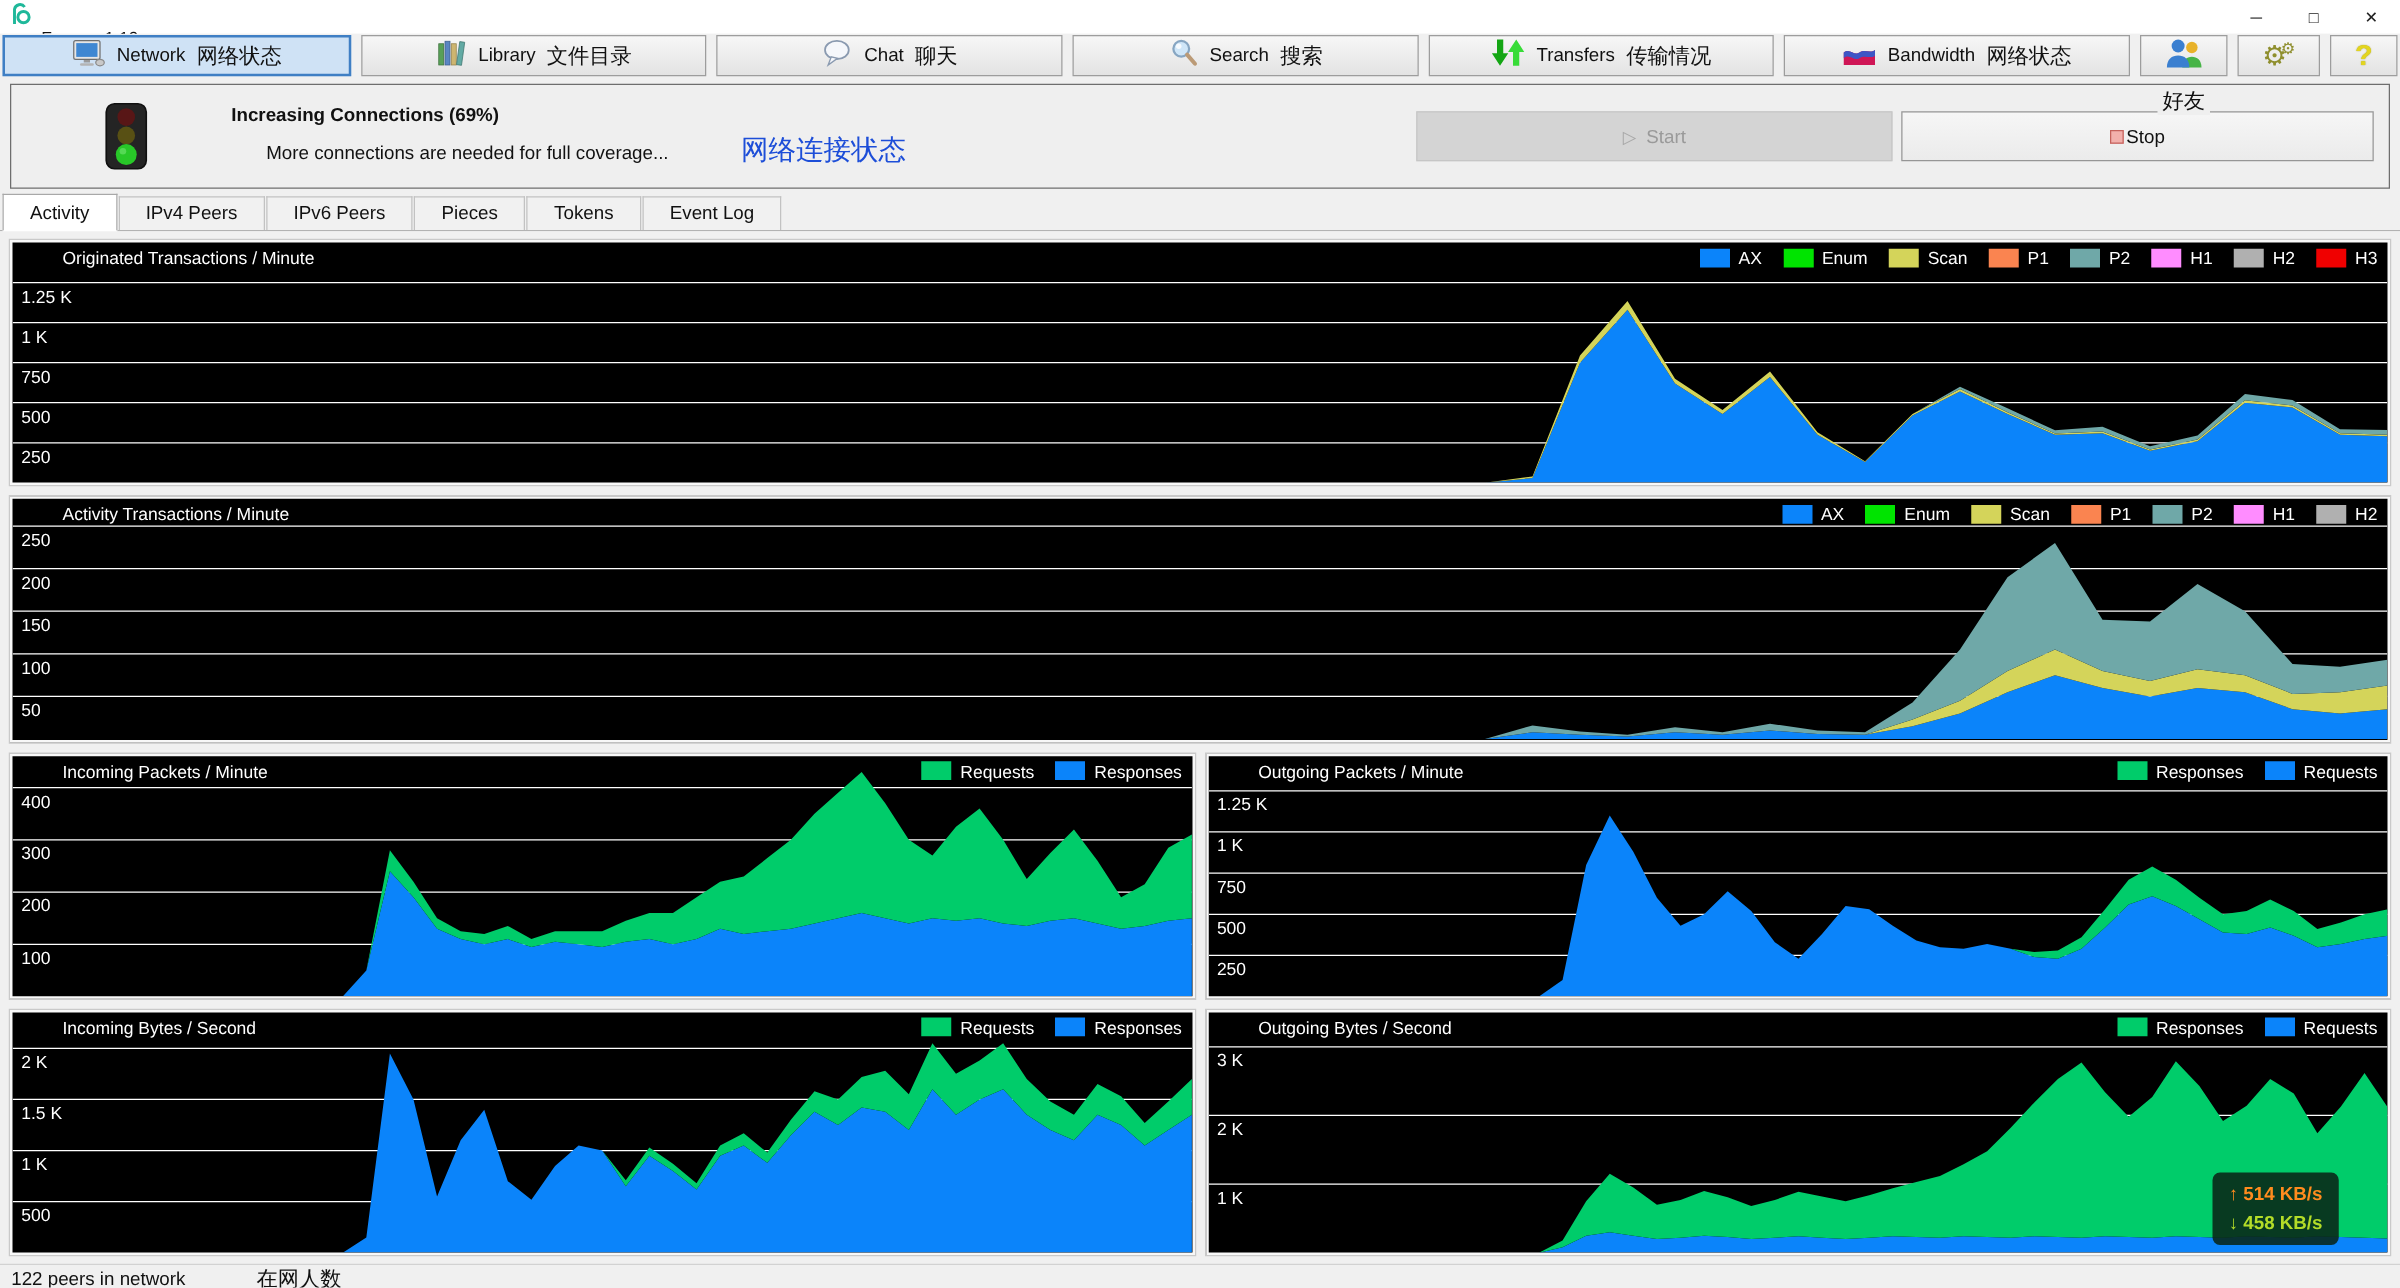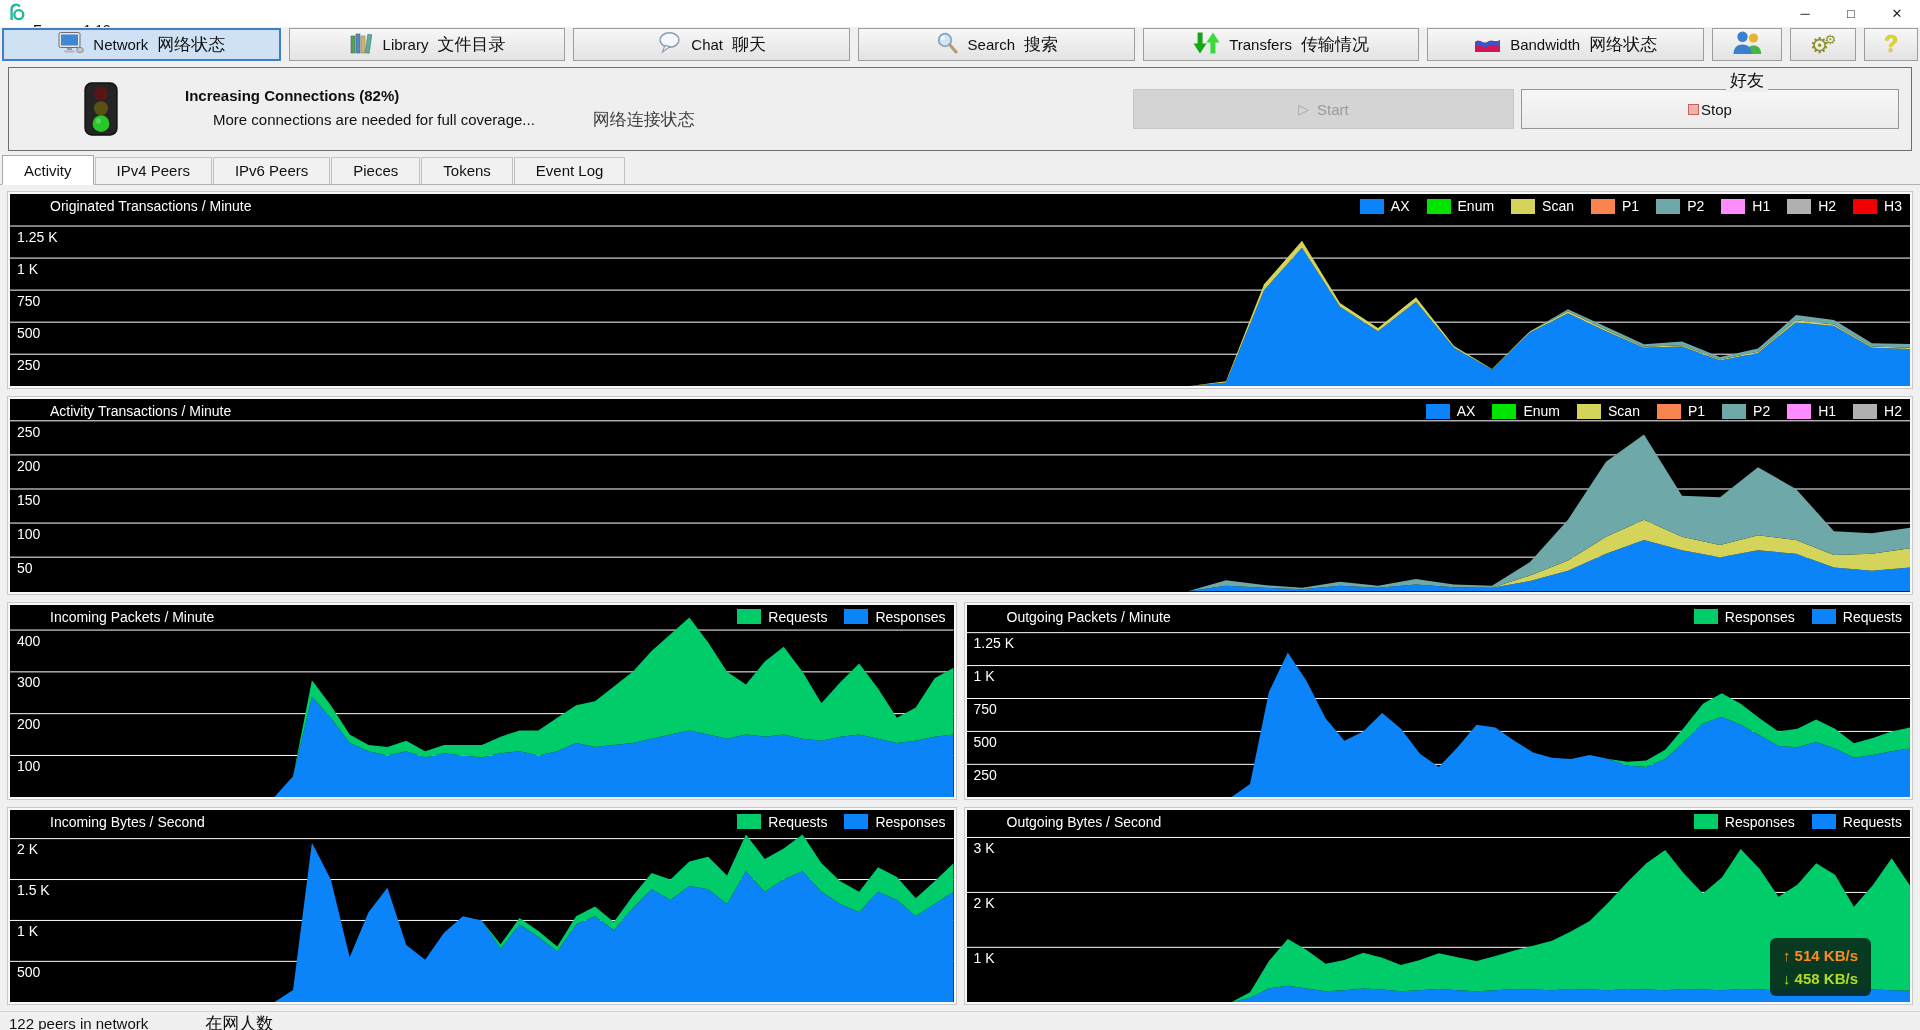--- a/index.html
+++ b/index.html
@@ -28,21 +28,21 @@
   .help-glyph { font-size:23px; font-weight:bold; color:#e3d51f; text-shadow:0 0 1px #97910c; }
 
   
   .statuswrap { padding:4px 8px 4px 8px; background:#f0f0f0; }
   .statuspanel { height:84px; border:1px solid #6e6e6e; background:#efefef; display:flex; align-items:center; }
   .traffic { margin-left:72px; flex:0 0 auto; display:flex; }
   .status-text { margin-left:64px; display:flex; flex-direction:column; gap:4px; }
   .status-title { font-size:15px; font-weight:bold; color:#111; }
   .status-sub-row { display:flex; align-items:baseline; gap:58px; }
   .status-sub { font-size:15px; color:#111;margin-left:28px; }
-  .status-sub-zh { font-size:17px; color:#404040; }
+  .status-sub-zh { font-size:22px; color:#1d4ed8; }
   .spacer { flex:1 1 auto; }
   .start-btn { width:381px; height:40px; background:#d4d4d4; border:1px solid #c6c6c6; color:#9a9a9a;
     font-size:15px; display:flex; align-items:center; justify-content:center; gap:8px; }
   .start-btn .play-glyph { font-size:14px; color:#a8a8a8; }
   .stop-btn { width:378px; height:40px; margin-left:7px; margin-right:12px;
     background:linear-gradient(180deg,#f6f6f6,#ebebeb); border:1px solid #969696; color:#111;
     font-size:15px; display:flex; align-items:center; justify-content:center; gap:2px; }
   .stop-square { width:11px; height:11px; background:#f2b0ac; border:1.5px solid #c4625c; display:inline-block; }
 
   
@@ -167,21 +167,21 @@
     <span class="traffic">
       <svg width="40" height="54" viewBox="0 0 30 40">
           <rect x="3" y="0.5" width="24" height="39" rx="5" fill="#242424" stroke="#101010"></rect>
           <circle cx="15" cy="8.5" r="5.3" fill="#581616"></circle>
           <circle cx="15" cy="19.5" r="5.3" fill="#585014"></circle>
           <circle cx="15" cy="31" r="6.3" fill="#28c828"></circle>
           <circle cx="13" cy="29" r="2" fill="#66e066" opacity="0.7"></circle>
         </svg>
     </span>
     <div class="status-text">
-      <span class="status-title">Increasing Connections  (82%)</span>
+      <span class="status-title">Increasing Connections  (69%)</span>
       <span class="status-sub-row">
         <span class="status-sub">More connections are needed for full coverage...</span>
         <span class="status-sub-zh">网络连接状态</span>
       </span>
     </div>
     <div class="spacer"></div>
     <div class="start-btn">
       <span class="play-glyph">▷</span>
       <span>Start</span>
     </div>

